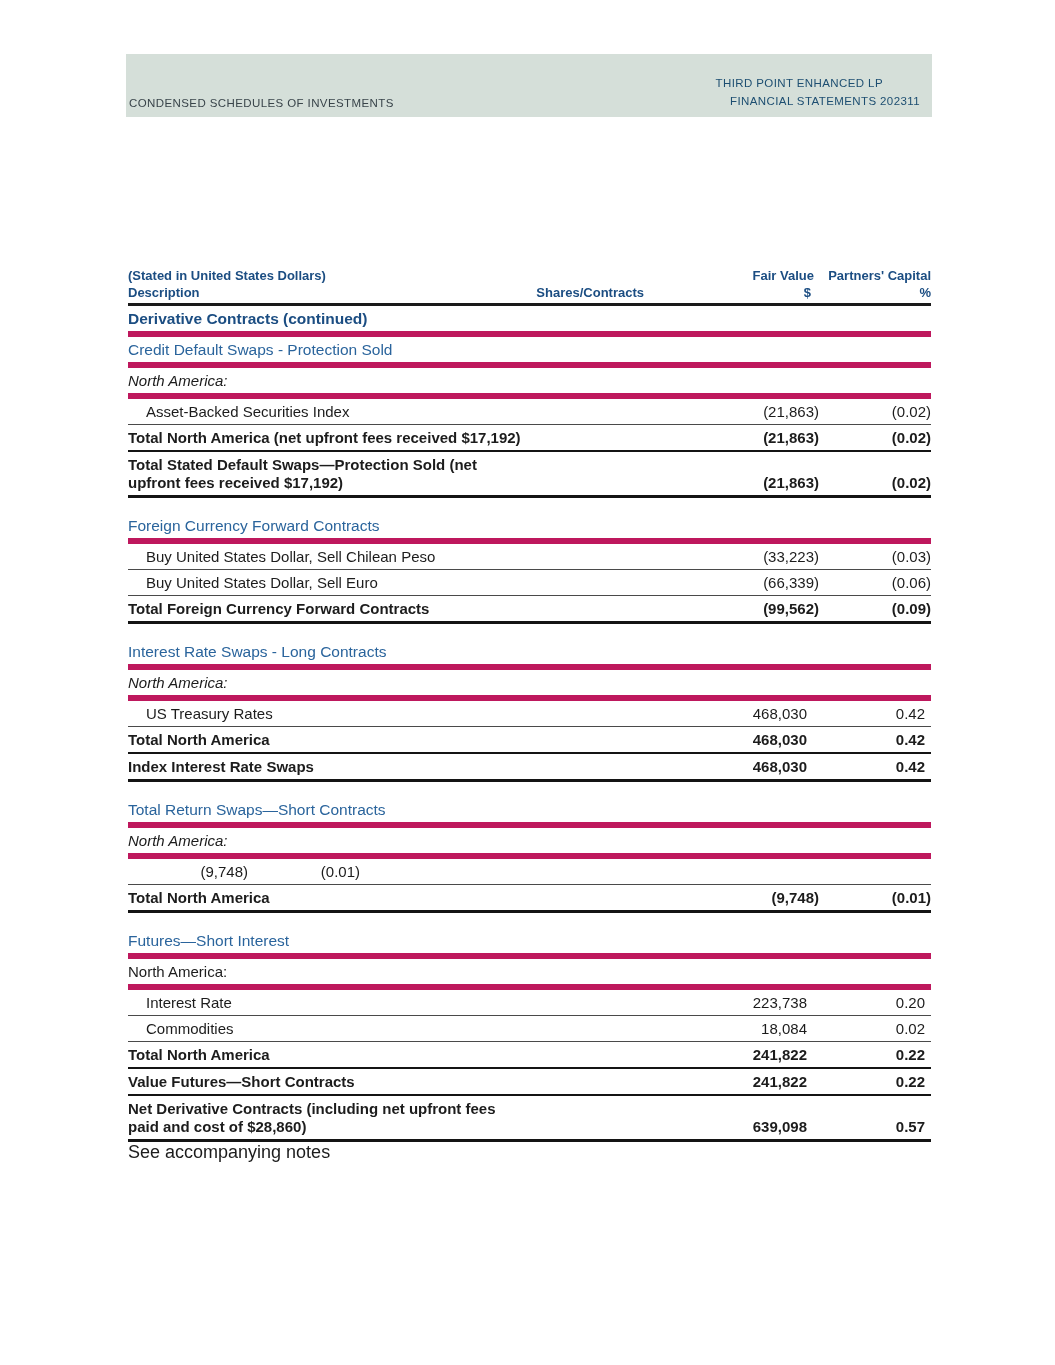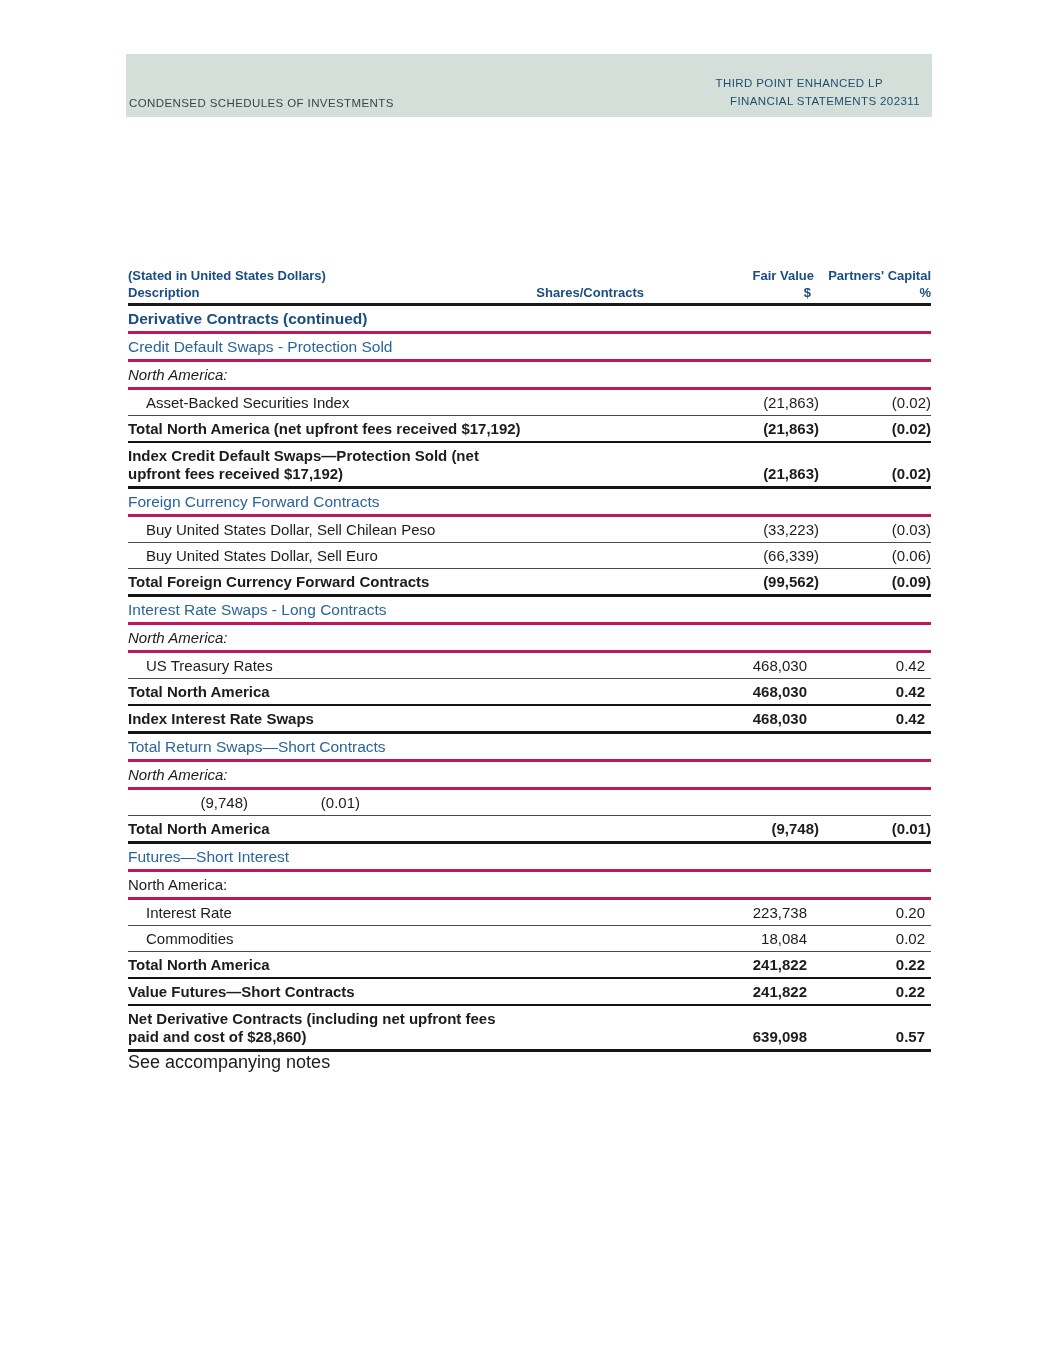--- a/index.html
+++ b/index.html
@@ -27,28 +27,28 @@
   .content{position:absolute;left:128px;top:267px;width:803px;}
   .thead{border-bottom:3px solid #1a1a1a;padding-bottom:2px;}
   .th-line{display:flex;font-weight:bold;color:#1b4d82;font-size:13px;line-height:17px;}
   .c-label{flex:1;}
   .c-shares{width:160px;text-align:right;padding-right:47px;}
   .c-fv{width:120px;text-align:right;white-space:nowrap;}
   .c-pct{width:112px;text-align:right;white-space:nowrap;}
   .hdr-dollar{padding-right:8px;}
   .hdr-fv{padding-right:5px;}
   .row{display:flex;align-items:flex-end;padding:4px 0 3px;font-size:15px;line-height:18px;}
-  .bb-l{border-bottom:3px solid #be185d;}
+  .bb-l{border-bottom:6px solid #be185d;}
   .bb-d{border-bottom:1px solid #4a4a4a;}
   .bb-t{border-bottom:2px solid #141414;}
   .bb-h{border-bottom:3px solid #141414;}
   .group-title{font-weight:bold;color:#1b4d82;font-size:15.5px;}
   .sec-title{color:#2a649c;font-size:15.5px;}
   .section{margin-top:0;}
-  .section + .section{}
+  .section + .section{margin-top:15px;}
   .it .c-label{font-style:italic;}
   .ind .c-label{padding-left:18px;}
   .tot{font-weight:bold;}
   .pos{padding-right:6px;}
   .lbl-line{display:block;}
   .footnote{margin-top:0;font-size:18px;color:#1c1c1c;}
 </style>
 </head>
 <body>
 
@@ -94,21 +94,21 @@
       <span class="c-fv">(21,863)</span>
       <span class="c-pct">(0.02)</span>
     </div>
     <div class="row bb-t tot">
       <span class="c-label">Total North America (net upfront fees received $17,192)</span>
       <span class="c-fv">(21,863)</span>
       <span class="c-pct">(0.02)</span>
     </div>
     <div class="row bb-h tot">
       <span class="c-label">
-        <span class="lbl-line">Index Credit Default Swaps—Protection Sold (net</span>
+        <span class="lbl-line">Total Stated Default Swaps—Protection Sold (net</span>
         <span class="lbl-line">upfront fees received $17,192)</span>
       </span>
       <span class="c-fv">(21,863)</span>
       <span class="c-pct">(0.02)</span>
     </div>
   </div>
 
   <div class="section">
     <div class="row bb-l">
       <span class="c-label sec-title">Foreign Currency Forward Contracts</span>

